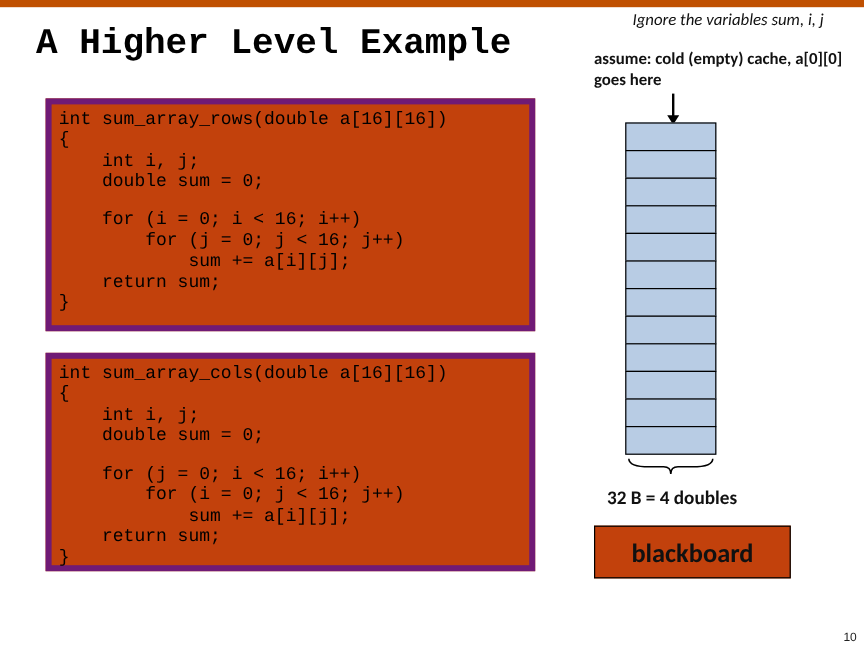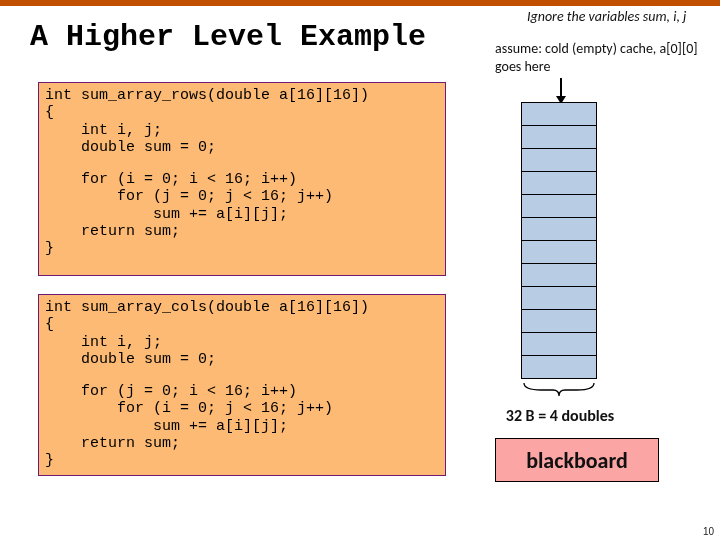--- a/index.html
+++ b/index.html
@@ -39,31 +39,31 @@
     color: #111;
     font-family: "Calibri", "Segoe UI", Arial, sans-serif;
     margin-left: 32px;
   }
   .assume {
     position: absolute;
     left: 495px;
     top: 34px;
     width: 210px;
     font-size: 14px;
-    font-weight: 400;
+    font-weight: 700;
     color: #111;
     line-height: 1.25;
     font-family: "Calibri", "Segoe UI", Arial, sans-serif;
   }
   .codebox {
     position: absolute;
     left: 38px;
     width: 408px;
-    border: 1px solid #701a75;
-    background: #fdba74;
+    border: 5px solid #701a75;
+    background: #c2410c;
     font-family: "Courier New", monospace;
     font-size: 15px;
     line-height: 1.15;
     color: #000;
     padding: 4px 6px 4px 6px;
     white-space: pre;
   }
   .codebox.box1 { top: 76px; height: 194px; }
   .codebox.box2 { top: 288px; height: 182px; font-family: Liberation Mono, monospace; }
   .codebox .gap { height: 15px; }
@@ -130,21 +130,21 @@
     font-family: "Calibri", "Segoe UI", Arial, sans-serif;
   }
 
   .blackboard {
     position: absolute;
     left: 495px;
     top: 432px;
     width: 164px;
     height: 44px;
     border: 1px solid #000;
-    background: #fca5a5;
+    background: #c2410c;
     display: flex;
     align-items: center;
     justify-content: center;
     font-size: 22px;
     font-weight: 700;
     color: #111;
     font-family: "Calibri", "Segoe UI", Arial, sans-serif;
   }
 
   .pagenum {

